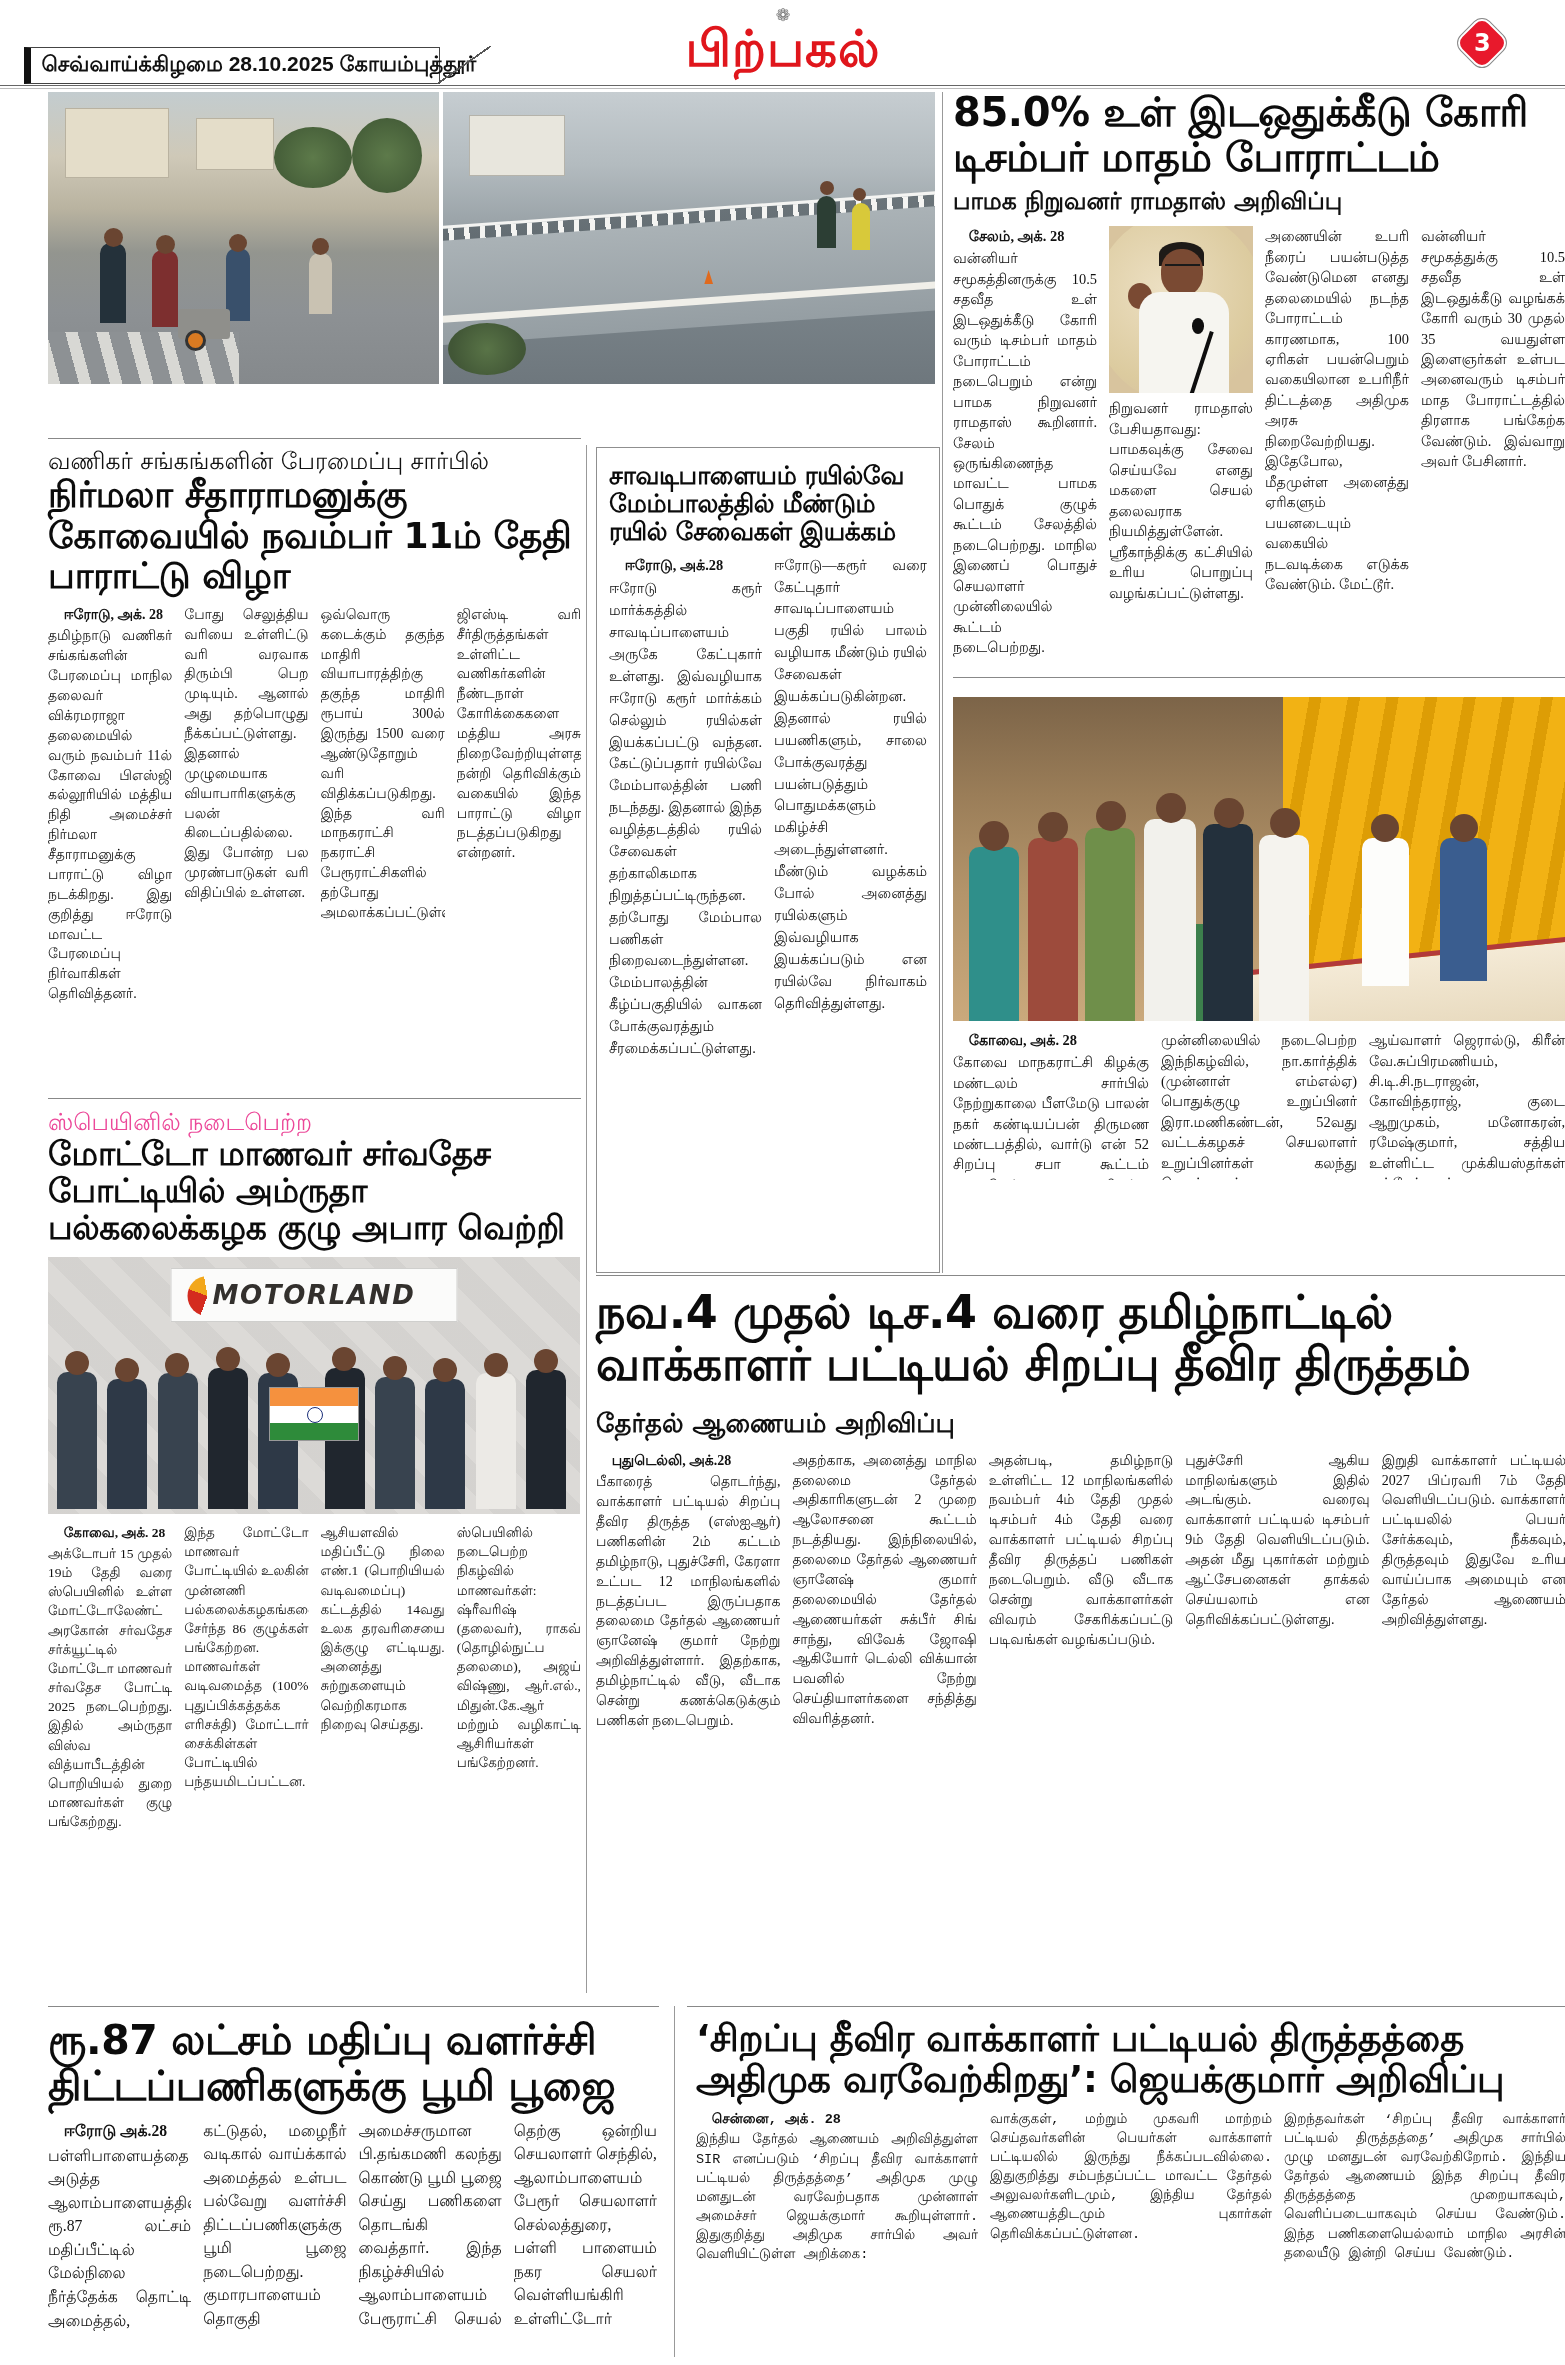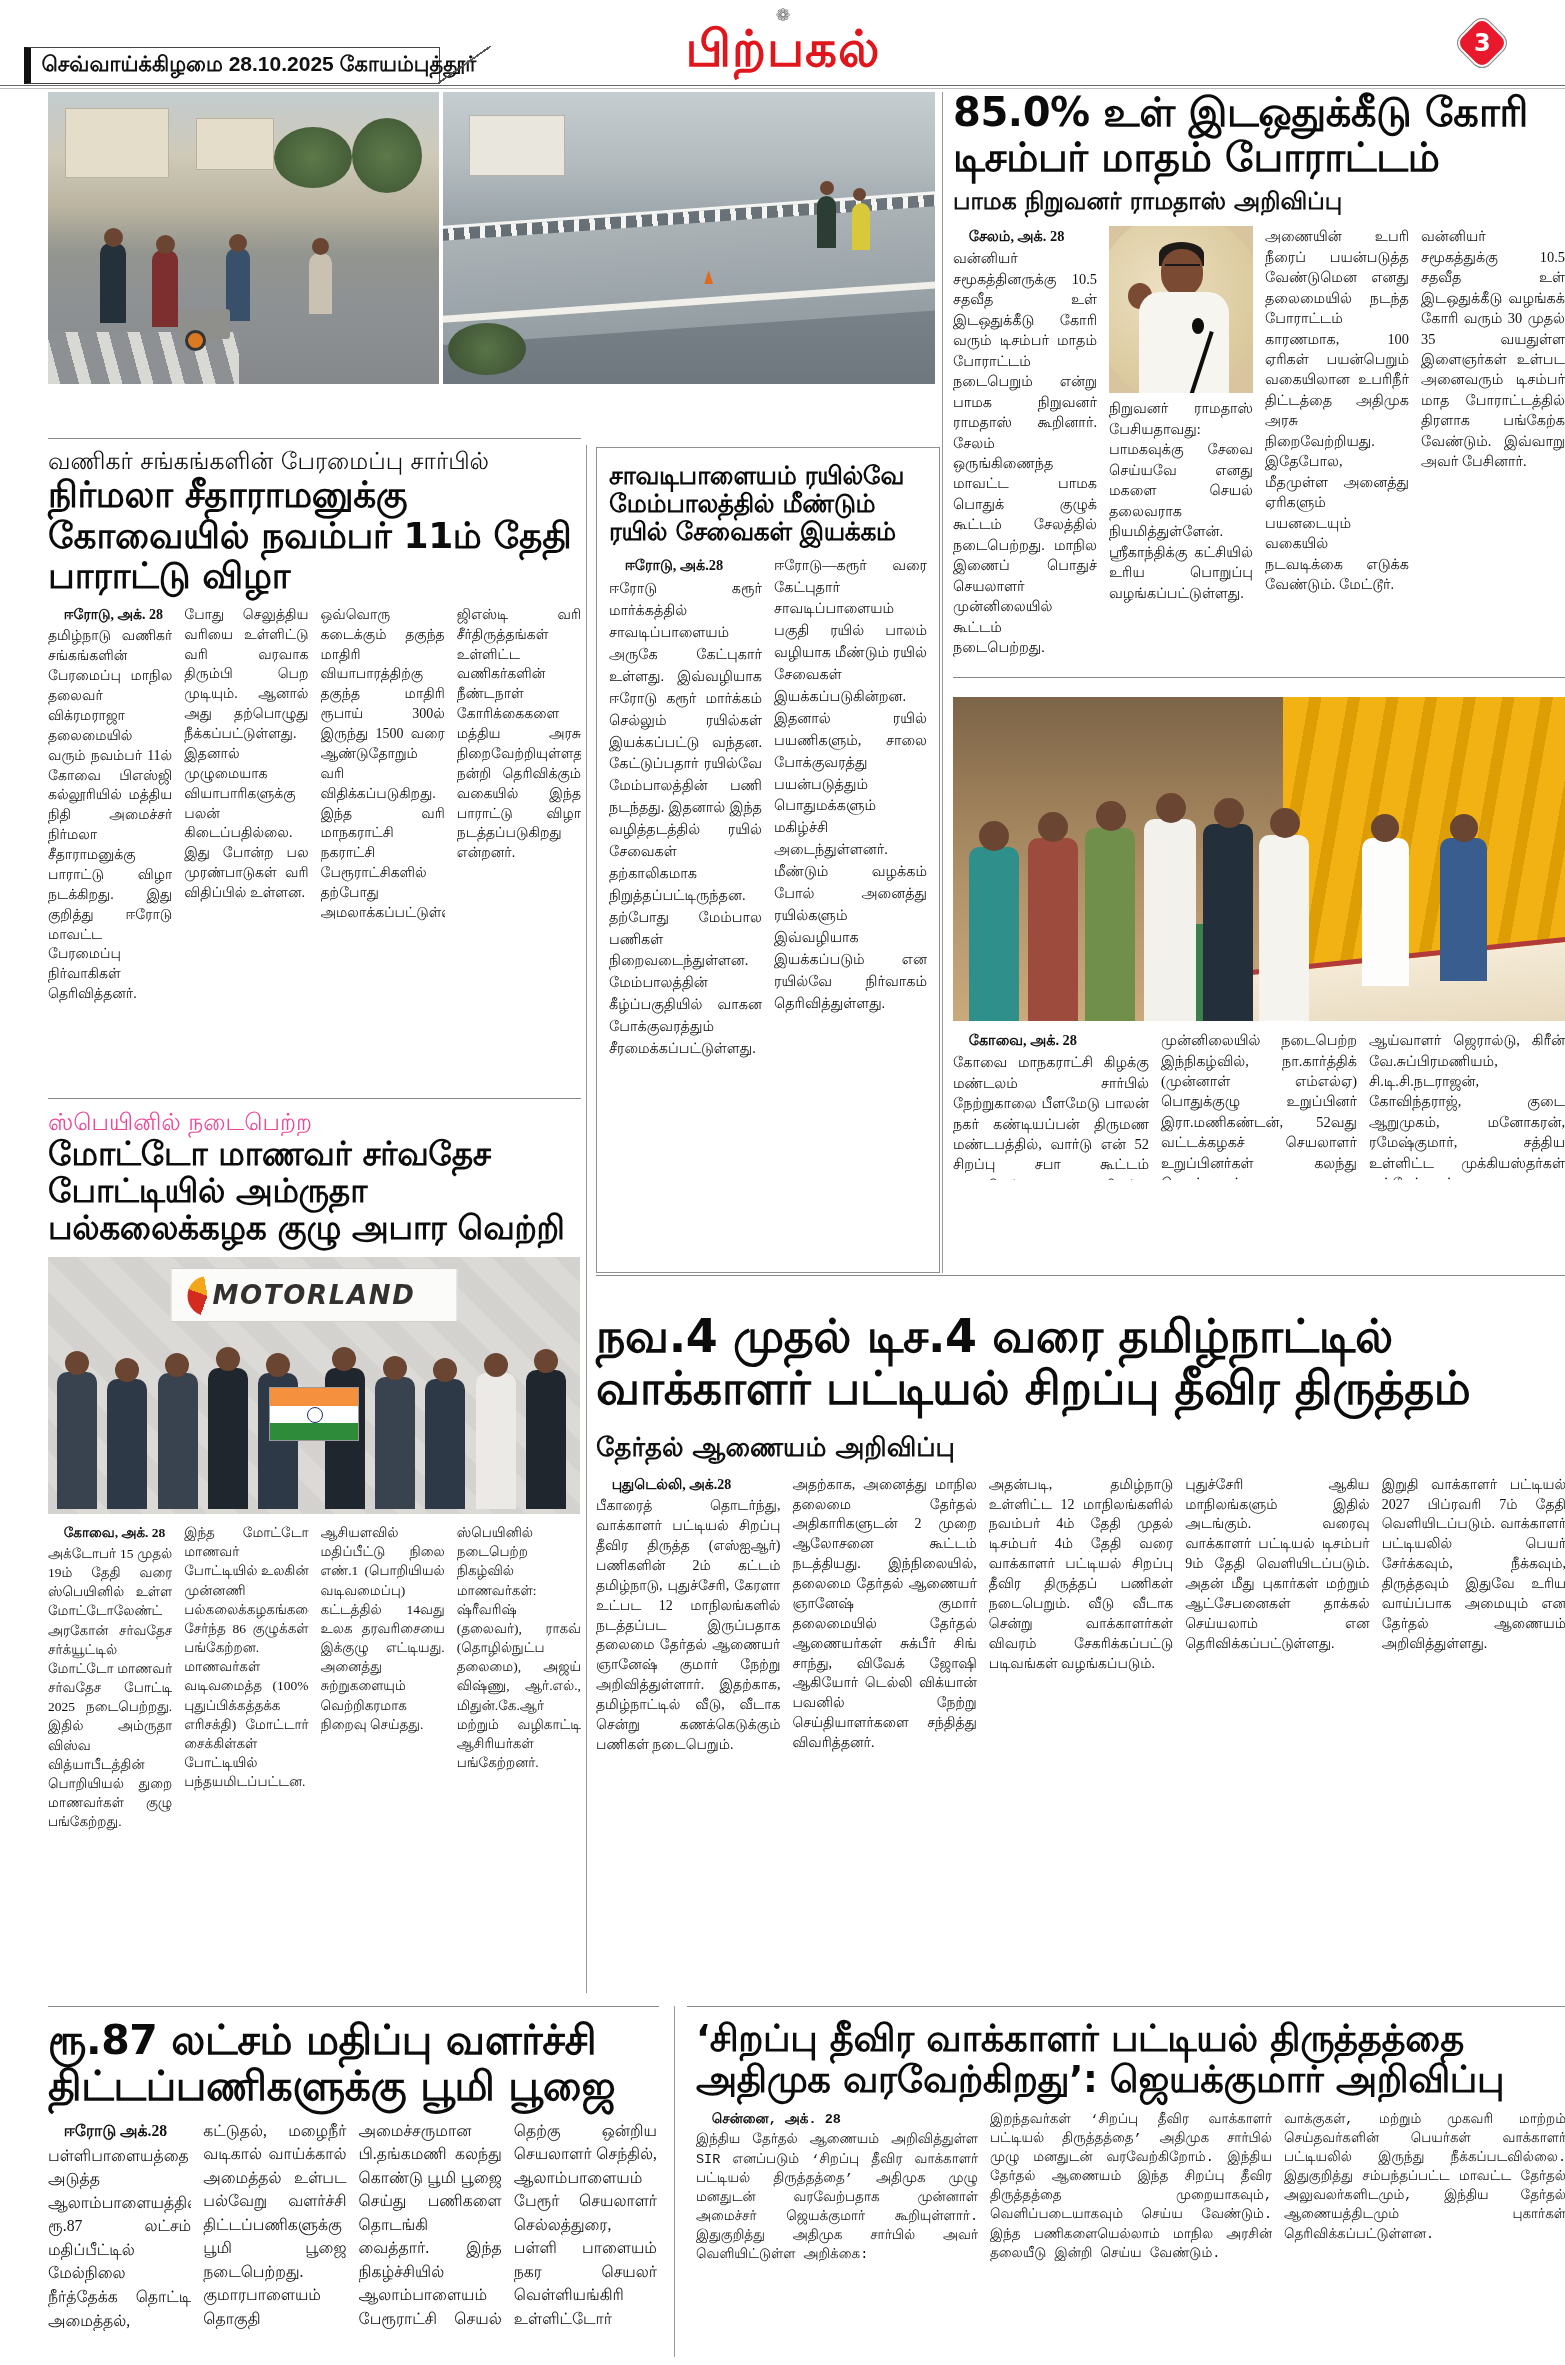--- a/index.html
+++ b/index.html
@@ -111,21 +111,21 @@
 
   
   .ramadoss .headline { font-size:40px; }
   .ramadoss .subhead { font-size:23.5px; margin-top:7px; }
   .ramadoss .col { font-size:14.4px; }
   .ward .headline { font-size:40px; }
   .ward .col { font-size:14.4px; }
   .nirmala .headline { font-size:36px; }
   .nirmala .col { font-size:14px; }
   .moto .headline { font-size:33px; }
-  .electoral .headline { font-size:46px;margin-top:24px; }
+  .electoral .headline { font-size:46px; }
   .electoral .subhead { font-size:26px; margin-top:18px; }
   .electoral .col { font-size:14px; }
   .bhoomi .headline { font-size:41px; }
   .bhoomi .col { font-size:15.7px; line-height:1.5; }
   .admk .headline { font-size:37px; }
 </style>
 </head>
 <body>
 
 <div id="paper">
@@ -378,22 +378,22 @@
 
   <div class="divider-h" style="left:687px;top:2006px;width:878px;"></div>
   <div class="article admk" style="left:696px;top:2018px;width:870px;">
     <div class="headline">‘சிறப்பு தீவிர வாக்காளர் பட்டியல் திருத்தத்தை அதிமுக வரவேற்கிறது’: ஜெயக்குமார் அறிவிப்பு</div>
     <div class="cols" style="height:207px;font-family:Liberation Mono, monospace;">
       <div class="col">
         <span class="dateline">சென்னை, அக். 28</span>
         <span>இந்திய தேர்தல் ஆணையம் அறிவித்துள்ள SIR எனப்படும் ‘சிறப்பு தீவிர வாக்காளர் பட்டியல் திருத்தத்தை’ அதிமுக முழு மனதுடன் வரவேற்பதாக முன்னாள் அமைச்சர் ஜெயக்குமார் கூறியுள்ளார். இதுகுறித்து அதிமுக சார்பில் அவர் வெளியிட்டுள்ள அறிக்கை:</span>
       </div>
       <div class="col">
+        <span>வாக்குகள், மற்றும் முகவரி மாற்றம் செய்தவர்களின் பெயர்கள் வாக்காளர் பட்டியலில் இருந்து நீக்கப்படவில்லை. இதுகுறித்து சம்பந்தப்பட்ட மாவட்ட தேர்தல் அலுவலர்களிடமும், இந்திய தேர்தல் ஆணையத்திடமும் புகார்கள் தெரிவிக்கப்பட்டுள்ளன.</span>
+      </div>
+      <div class="col">
         <span>இறந்தவர்கள் ‘சிறப்பு தீவிர வாக்காளர் பட்டியல் திருத்தத்தை’ அதிமுக சார்பில் முழு மனதுடன் வரவேற்கிறோம். இந்திய தேர்தல் ஆணையம் இந்த சிறப்பு தீவிர திருத்தத்தை முறையாகவும், வெளிப்படையாகவும் செய்ய வேண்டும். இந்த பணிகளையெல்லாம் மாநில அரசின் தலையீடு இன்றி செய்ய வேண்டும்.</span>
       </div>
-      <div class="col">
-        <span>வாக்குகள், மற்றும் முகவரி மாற்றம் செய்தவர்களின் பெயர்கள் வாக்காளர் பட்டியலில் இருந்து நீக்கப்படவில்லை. இதுகுறித்து சம்பந்தப்பட்ட மாவட்ட தேர்தல் அலுவலர்களிடமும், இந்திய தேர்தல் ஆணையத்திடமும் புகார்கள் தெரிவிக்கப்பட்டுள்ளன.</span>
-      </div>
     </div>
   </div>
 
 </div>
 
 
 </body></html>

